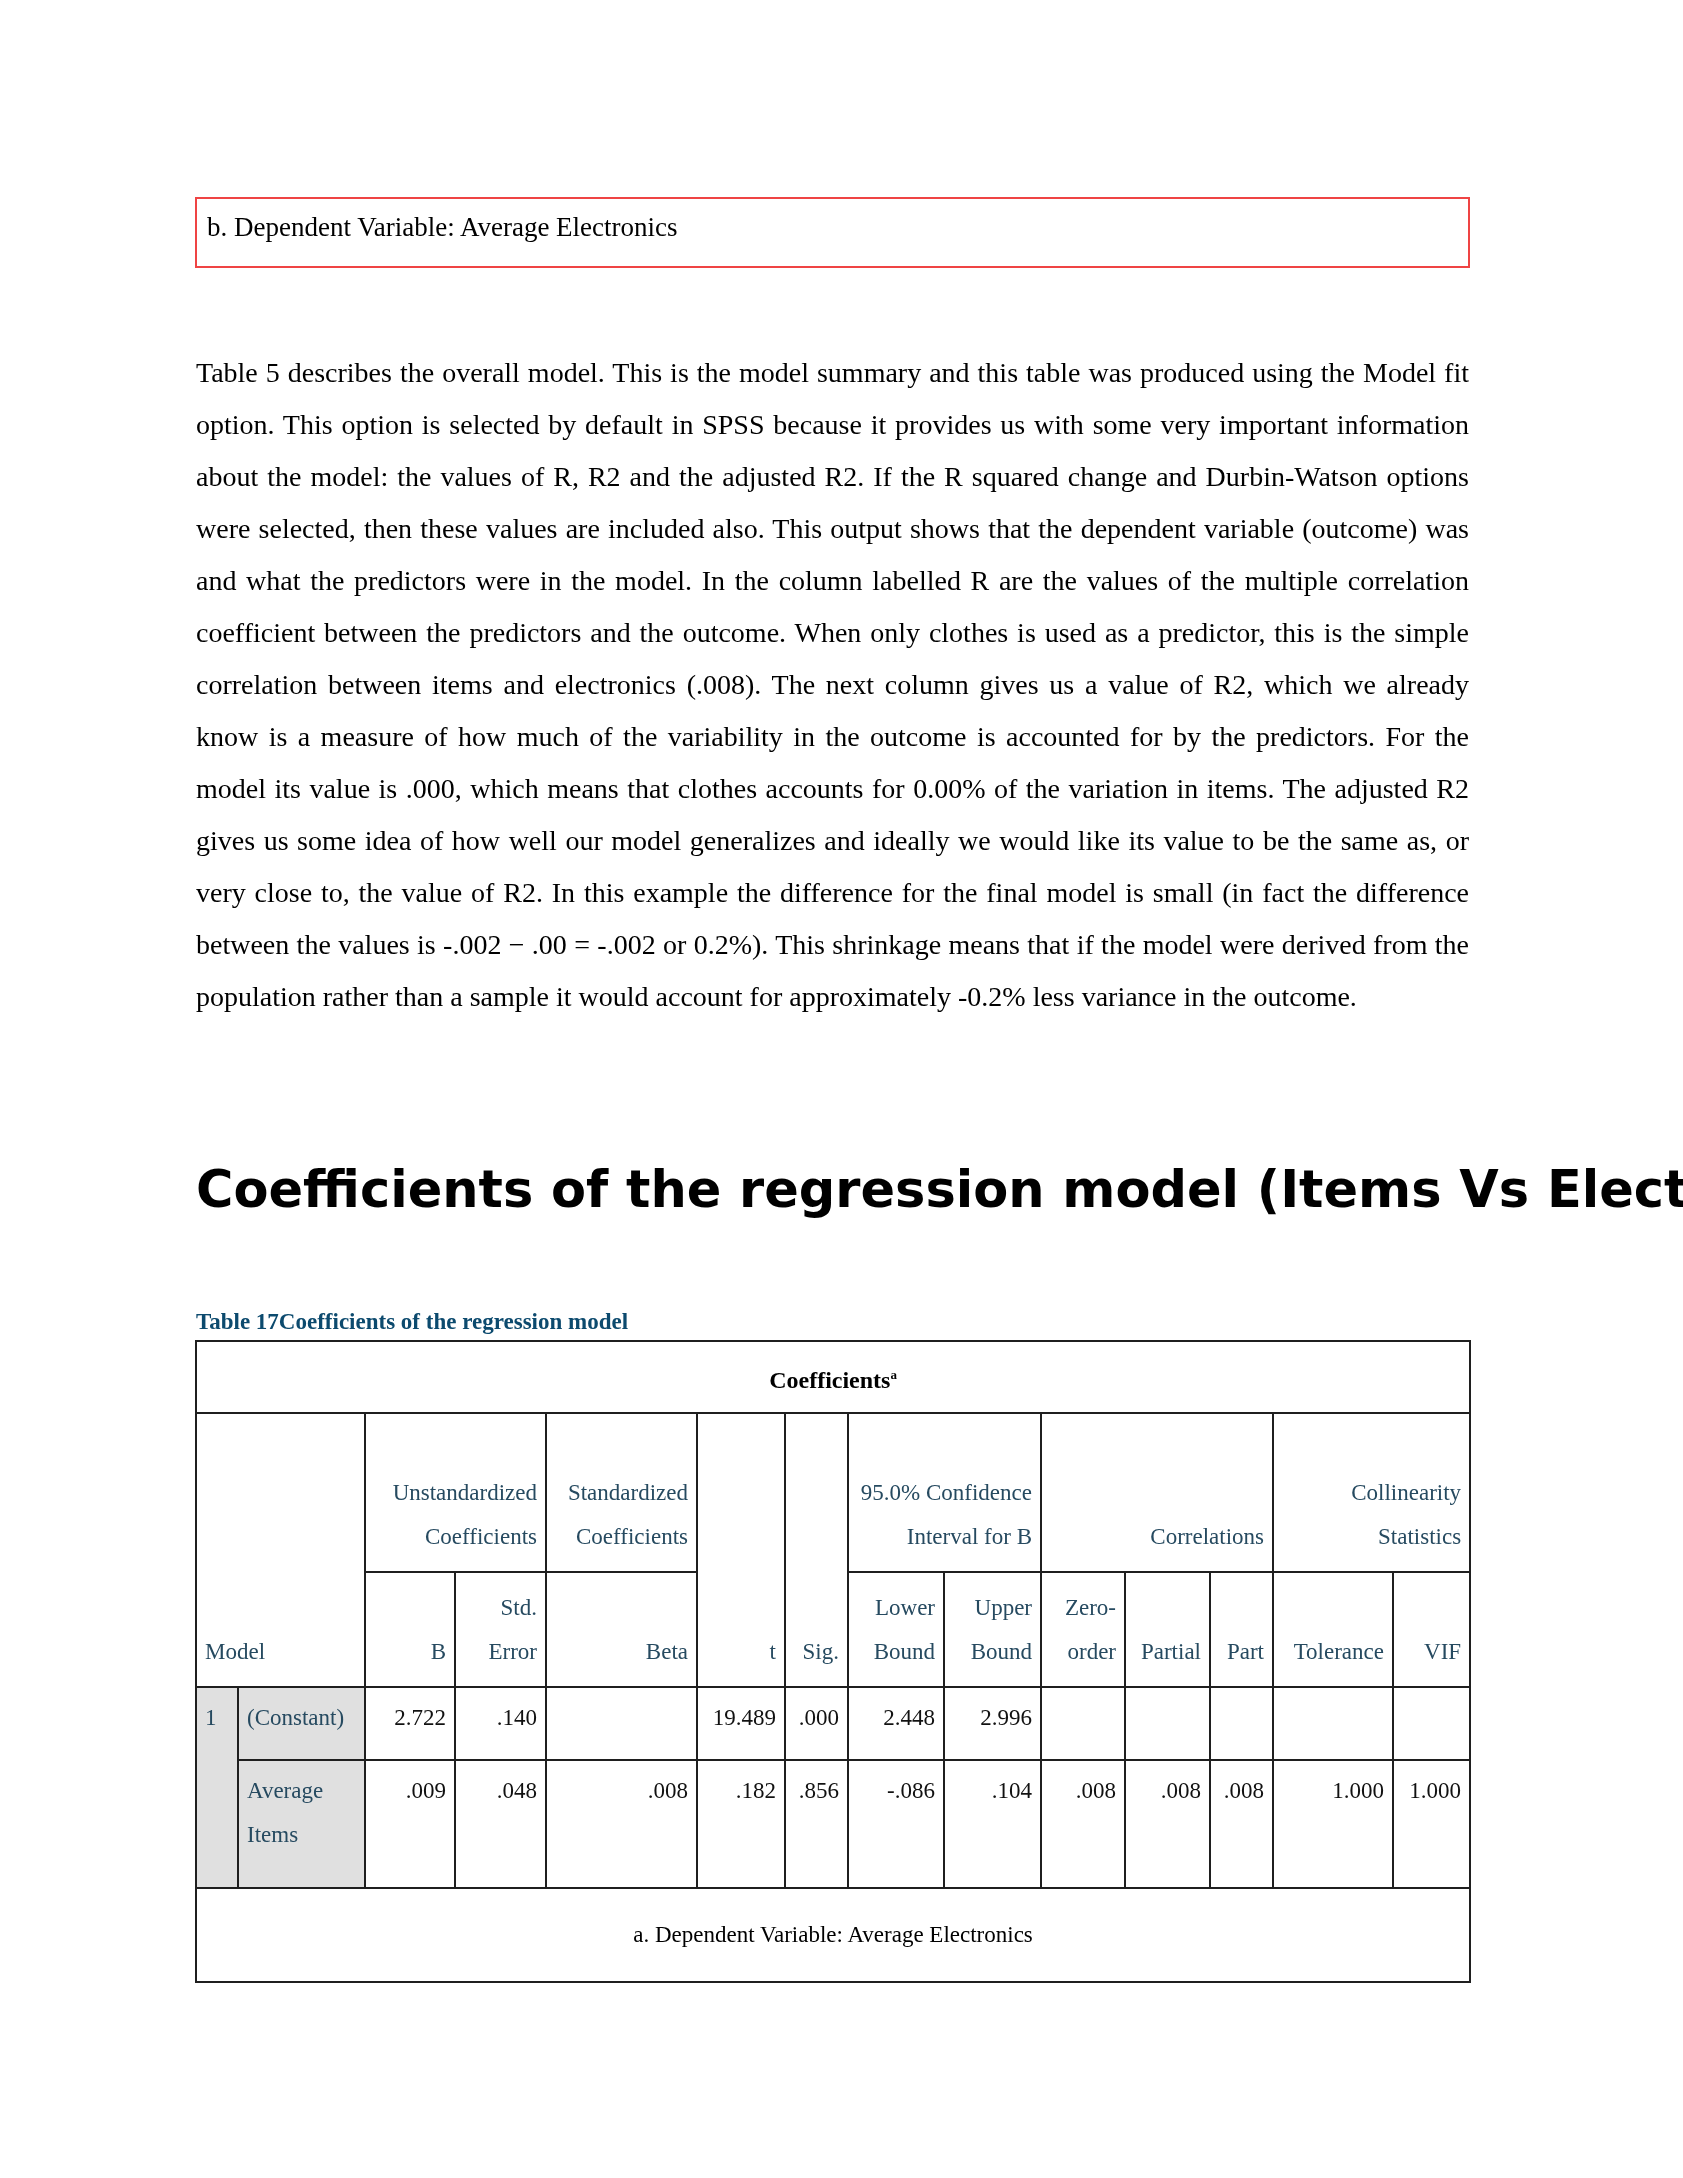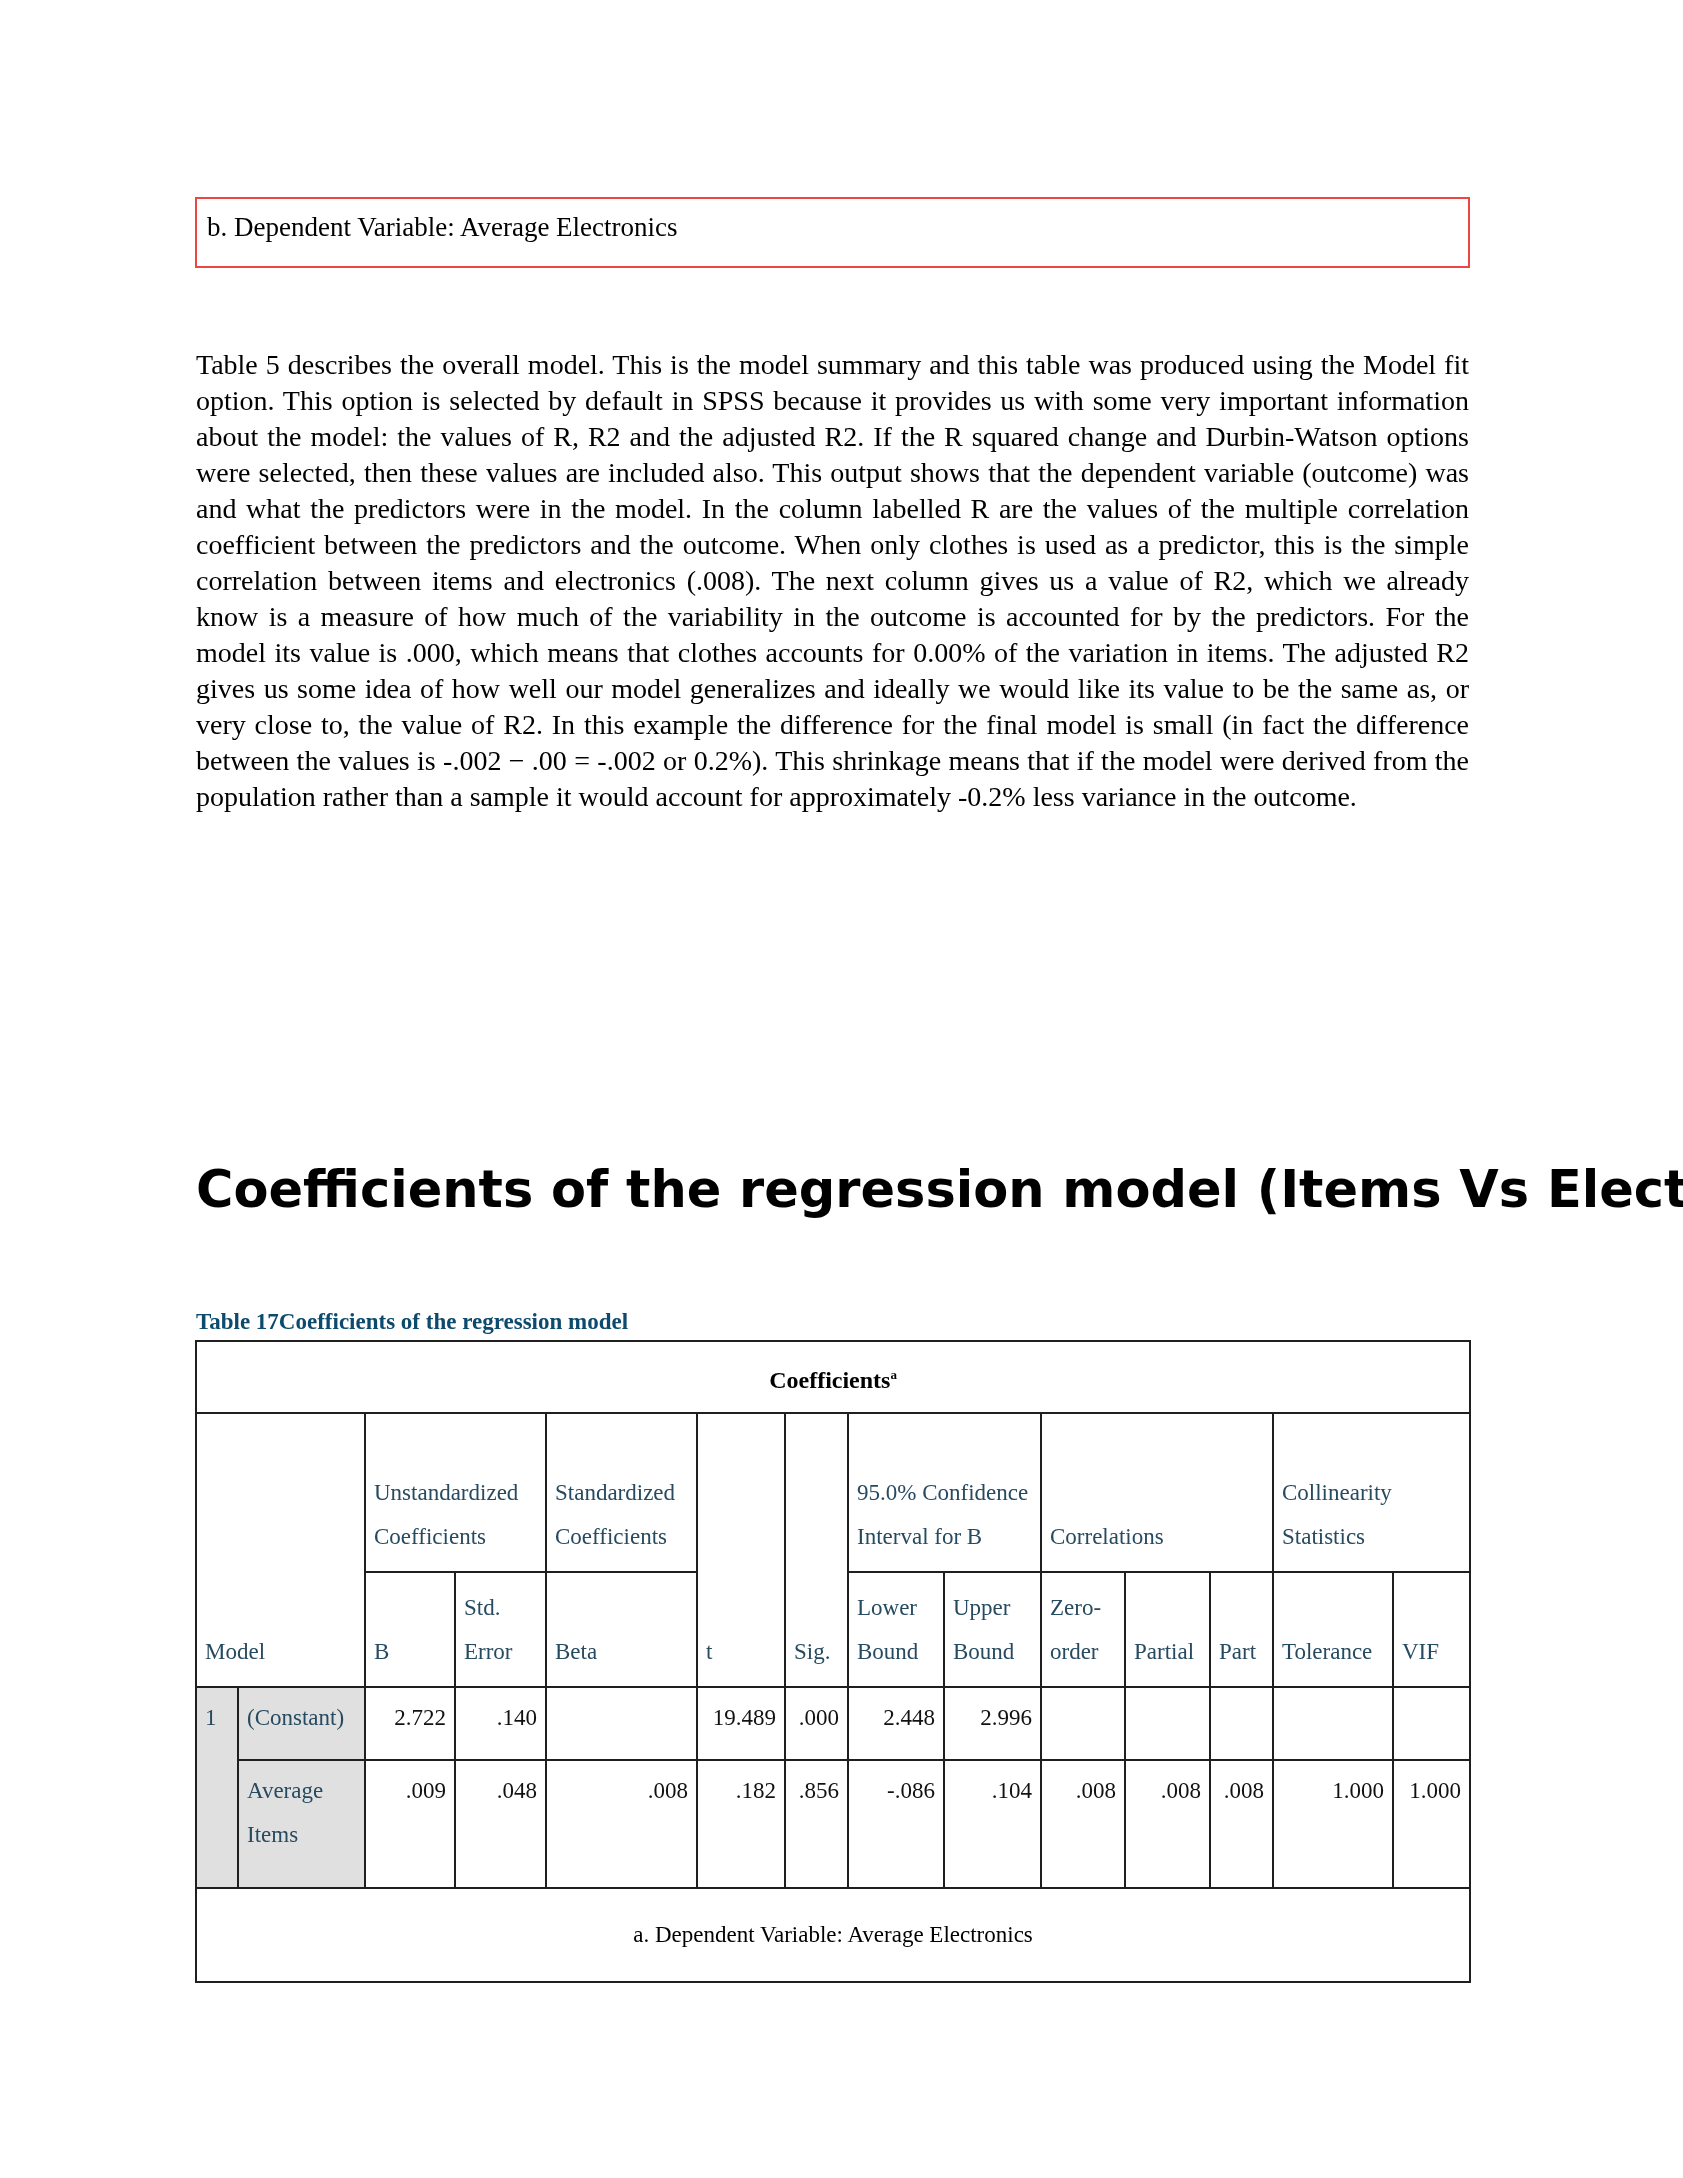--- a/index.html
+++ b/index.html
@@ -1,27 +1,27 @@
 <!DOCTYPE html>
 <html><head>
 <meta charset="utf-8">
 <style>
   html, body { margin:0; padding:0; background:#ffffff; }
   body { width:1683px; height:2178px; position:relative; overflow:hidden;
          font-family:"Liberation Serif", "DejaVu Serif", serif; color:#000; }
   .abs { position:absolute; }
   #top-box { left:195px; top:197px; width:1275px; height:71px; border:2px solid #ef4444; box-sizing:border-box; }
   #top-box span { position:absolute; left:10px; top:13px; font-size:27px; }
-  #para { left:196px; top:347px; width:1273px; font-size:28px; line-height:36px; text-align:justify; }
+  #para { left:196px; top:347px; width:1273px; font-size:28px; line-height:52px; text-align:justify; }
   #heading { left:196px; top:1160px; font-family:"DejaVu Sans", sans-serif; font-weight:bold; font-size:51px; white-space:nowrap; }
   #caption { left:196px; top:1309px; font-size:23px; font-weight:bold; color:#0c4a6e; white-space:nowrap; }
   table { position:absolute; left:195px; top:1340px; width:1275px; border-collapse:collapse; table-layout:fixed;
           font-family:"Liberation Serif", serif; font-size:23px; }
   td { border:2px solid #1f1f1f; padding:4px 8px; box-sizing:border-box; line-height:44px; }
-  .hdr { color:#264a60; text-align:left; vertical-align:bottom; padding-bottom:12px; }
+  .hdr { color:#264a60; text-align:right; vertical-align:bottom; padding-bottom:12px; }
   .title { text-align:center; font-weight:bold; font-size:24px; color:#000; vertical-align:middle; height:72px; }
   .title sup { font-size:13px; }
   .rowlab { background:#e0e0e0; color:#264a60; vertical-align:top; padding-top:8px; }
   .num { text-align:right; vertical-align:top; padding-top:8px; color:#111; }
   .foot { text-align:center; vertical-align:middle; height:94px;font-family:Liberation Serif, serif; }
   .h1 { height:159px; }
   .h2 { height:115px; }
   .r1 { height:73px; }
   .r2 { height:128px; }
 </style>

